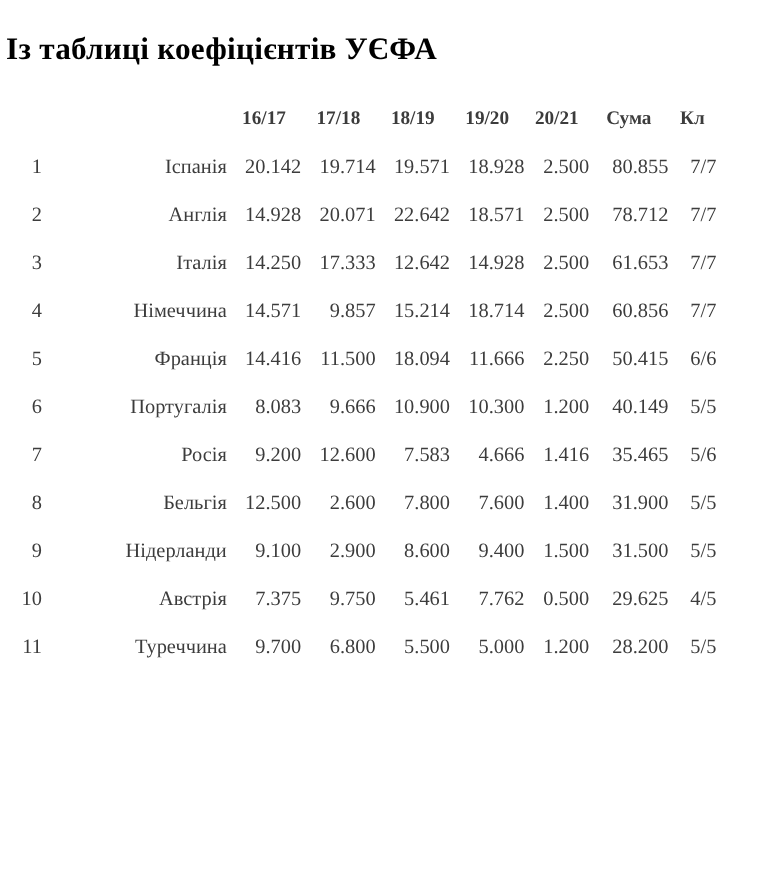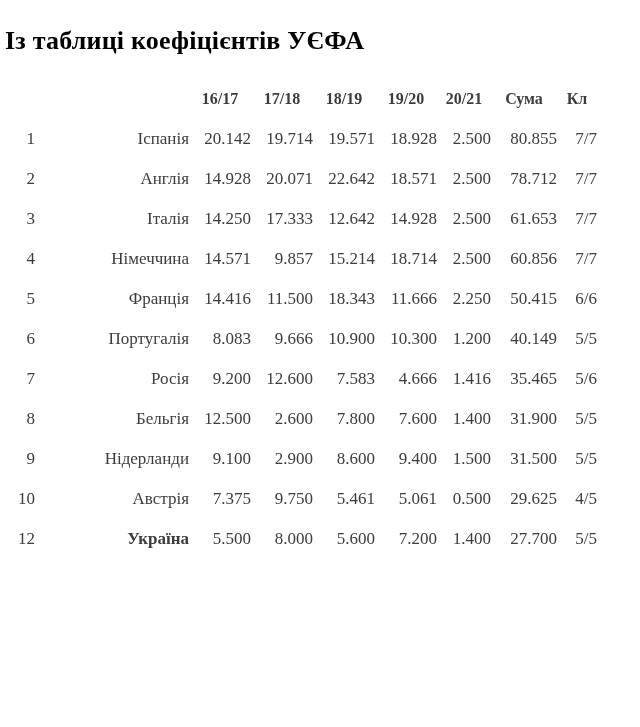--- a/index.html
+++ b/index.html
@@ -136,21 +136,21 @@
           <td>18.714</td>
           <td>2.500</td>
           <td>60.856</td>
           <td>7/7</td>
         </tr>
         <tr>
           <td class="rank-cell">5</td>
           <td class="country-cell">Франція</td>
           <td>14.416</td>
           <td>11.500</td>
-          <td>18.343</td>
+          <td>18.094</td>
           <td>11.666</td>
           <td>2.250</td>
           <td>50.415</td>
           <td>6/6</td>
         </tr>
         <tr>
           <td class="rank-cell">6</td>
           <td class="country-cell">Португалія</td>
           <td>8.083</td>
           <td>9.666</td>
@@ -192,31 +192,31 @@
           <td>1.500</td>
           <td>31.500</td>
           <td>5/5</td>
         </tr>
         <tr>
           <td class="rank-cell">10</td>
           <td class="country-cell">Австрія</td>
           <td>7.375</td>
           <td>9.750</td>
           <td>5.461</td>
-          <td>5.061</td>
+          <td>7.762</td>
           <td>0.500</td>
           <td>29.625</td>
           <td>4/5</td>
         </tr>
-        <tr class="bold-row">
-          <td class="rank-cell">12</td>
-          <td class="country-cell">Україна</td>
+        <tr>
+          <td class="rank-cell">11</td>
+          <td class="country-cell">Туреччина</td>
+          <td>9.700</td>
+          <td>6.800</td>
           <td>5.500</td>
-          <td>8.000</td>
-          <td>5.600</td>
-          <td>7.200</td>
-          <td>1.400</td>
-          <td>27.700</td>
+          <td>5.000</td>
+          <td>1.200</td>
+          <td>28.200</td>
           <td>5/5</td>
         </tr>
       </tbody>
   </table>
 </div>
 
 </body></html>

